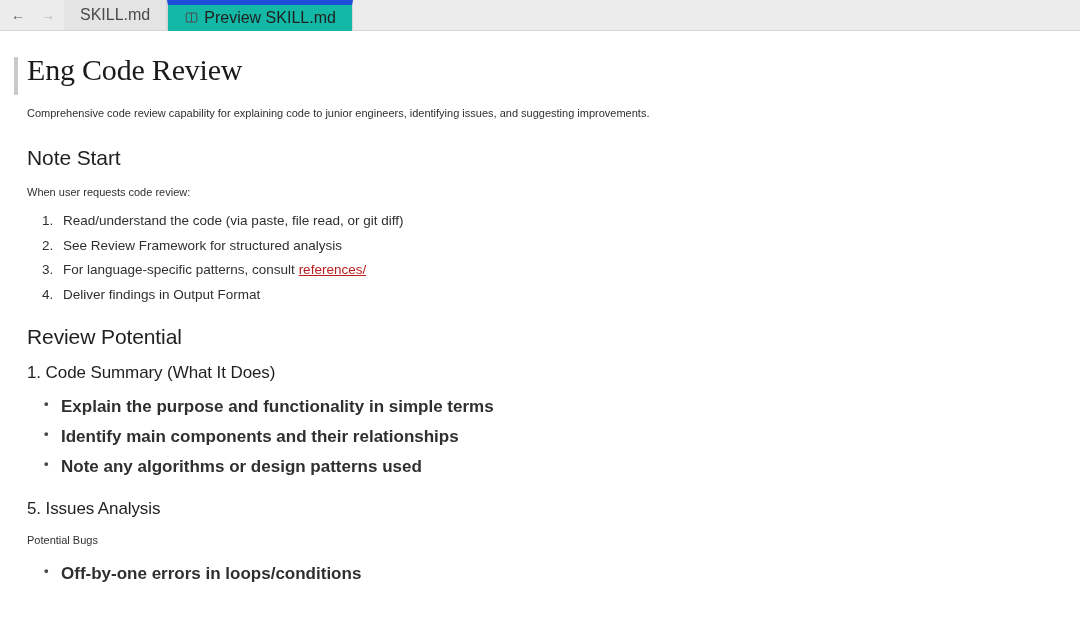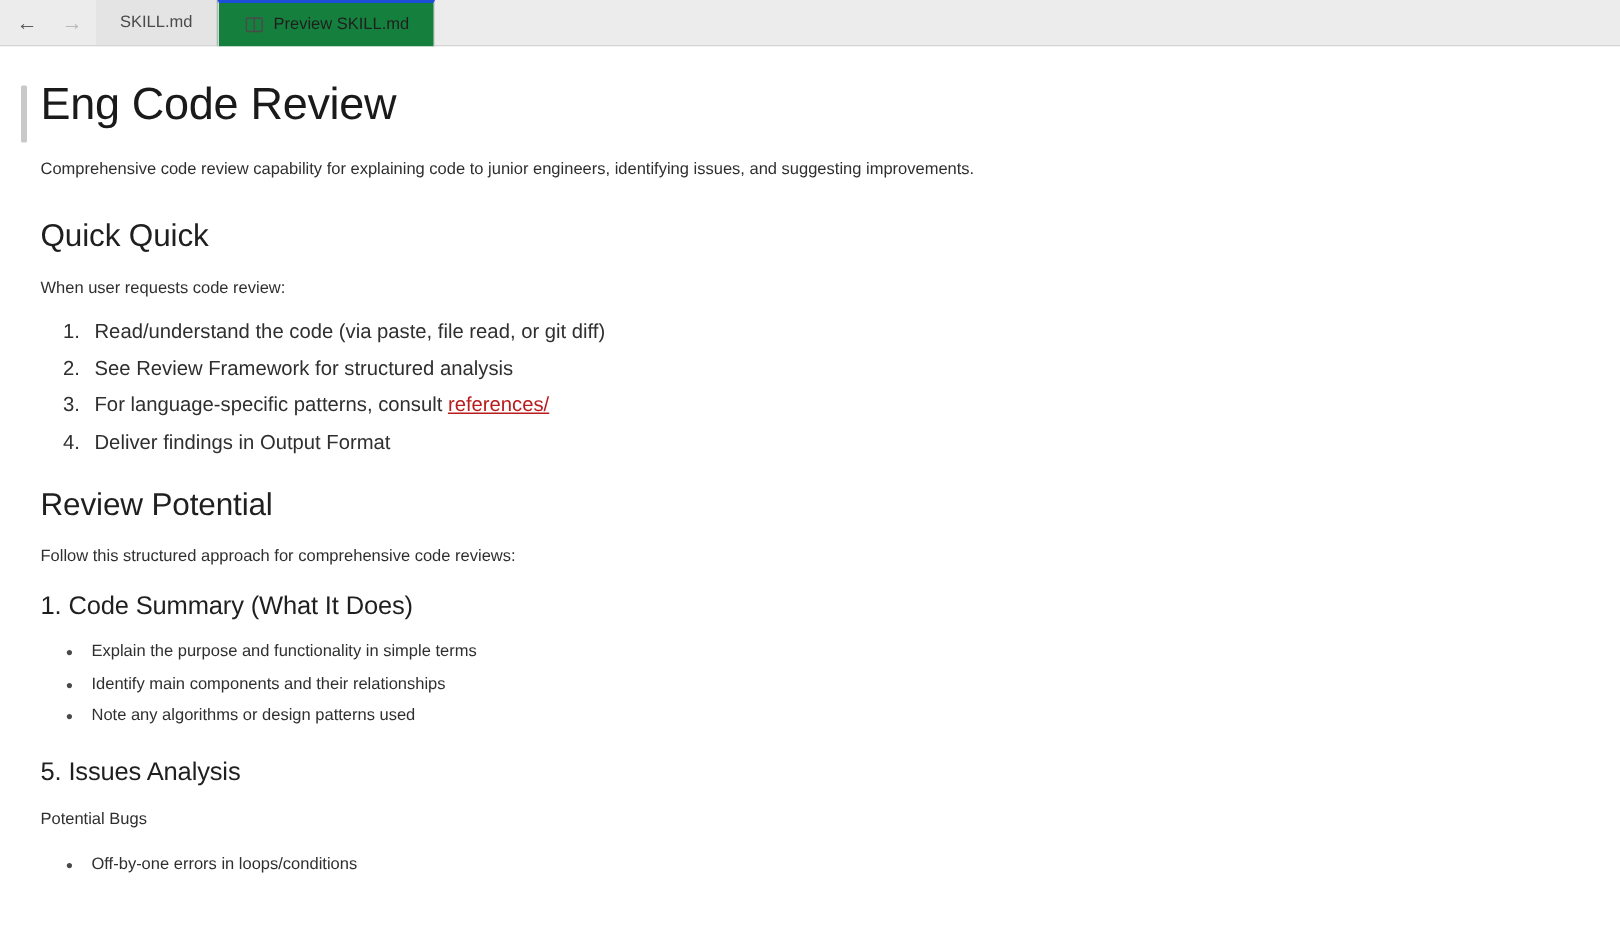--- a/index.html
+++ b/index.html
@@ -40,36 +40,36 @@
     line-height: 1;
     cursor: pointer;
   }
   .navbtn.disabled { color: #b9b9b9; }
 
   .tab {
     display: flex;
     align-items: center;
     gap: 6px;
     padding: 0 16px;
-    font-size: 11px;
+    font-size: 16px;
     color: #3c3c3c;
     background: #e2e2e2;
     border-right: 1px solid #d4d4d4;
     cursor: pointer;
     max-width: 260px;
     white-space: nowrap;
   }
   .tab.inactive {
     background: #e4e4e4;
     color: #4a4a4a;
   }
   .tab.active {
-    background: #15803d;
+    background: #14b8a6;
     color: #1f1f1f;
-    border-top: 2px solid #1d4ed8;
+    border-top: 5px solid #1d4ed8;
     border-left: 1px solid #d4d4d4;
     margin-bottom: -1px;
     padding-bottom: 1px;
     text-align: right;
   }
   .tab .tabicon {
     display: inline-flex;
     align-items: center;
     justify-content: center;
     width: 14px;
@@ -89,20 +89,21 @@
     overflow: hidden;
     padding: 0;
   }
   .doc-inner {
     padding: 22px 28px 0 27px;
   }
 
   .title-wrap {
     position: relative;
     padding-left: 0;
+    font-family: Liberation Serif, serif;
   }
   .title-bar {
     position: absolute;
     left: -13px;
     top: 4px;
     width: 4px;
     height: 38px;
     background: #c9c9c9;
     border-radius: 1px;
   }
@@ -154,21 +155,22 @@
   ol.numlist li {
     margin-bottom: 7px;
     padding-left: 6px;
     color: #2f2f2f;
     line-height: 1.3;
   }
   ul.bullets {
     list-style: none;
     margin: 0 0 20px 0;
     padding-left: 17px;
-    font-size: 11px;
+    font-size: 17px;
+    font-weight: bold;
   }
   ul.bullets li {
     position: relative;
     padding-left: 17px;
     margin-bottom: 7px;
     color: #2f2f2f;
     line-height: 1.35;
   }
   ul.bullets li:before {
     content: "•";
@@ -212,32 +214,31 @@
 <div class="doc">
   <div class="doc-inner">
 
     <div class="title-wrap">
       <div class="title-bar"></div>
       <h1 class="title">Eng Code Review</h1>
     </div>
 
     <p class="intro">Comprehensive code review capability for explaining code to junior engineers, identifying issues, and suggesting improvements.</p>
 
-    <h2 class="h2">Quick Quick</h2>
+    <h2 class="h2">Note Start</h2>
     <p class="body tight">When user requests code review:</p>
 
     <ol class="numlist">
       <li>Read/understand the code (via paste, file read, or git diff)</li>
       <li>See Review Framework for structured analysis</li>
       <li><span>For language-specific patterns, consult </span><a class="link" href="#">references/</a></li>
       <li>Deliver findings in Output Format</li>
     </ol>
 
     <h2 class="h2">Review Potential</h2>
-    <p class="body">Follow this structured approach for comprehensive code reviews:</p>
 
     <h3 class="h3">1. Code Summary (What It Does)</h3>
     <ul class="bullets">
       <li>Explain the purpose and functionality in simple terms</li>
       <li>Identify main components and their relationships</li>
       <li>Note any algorithms or design patterns used</li>
     </ul>
 
     <h3 class="h3">5. Issues Analysis</h3>
     <p class="body">Potential Bugs</p>

